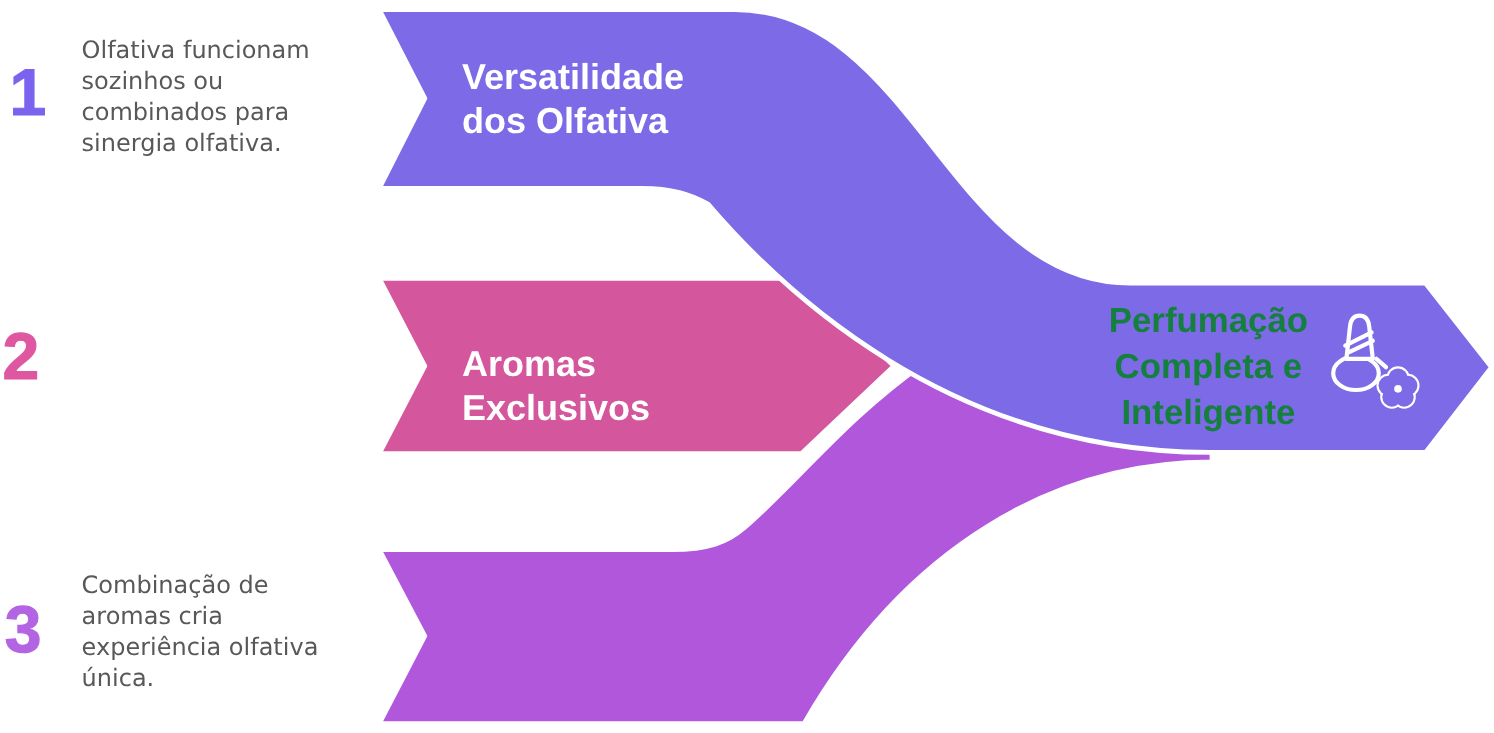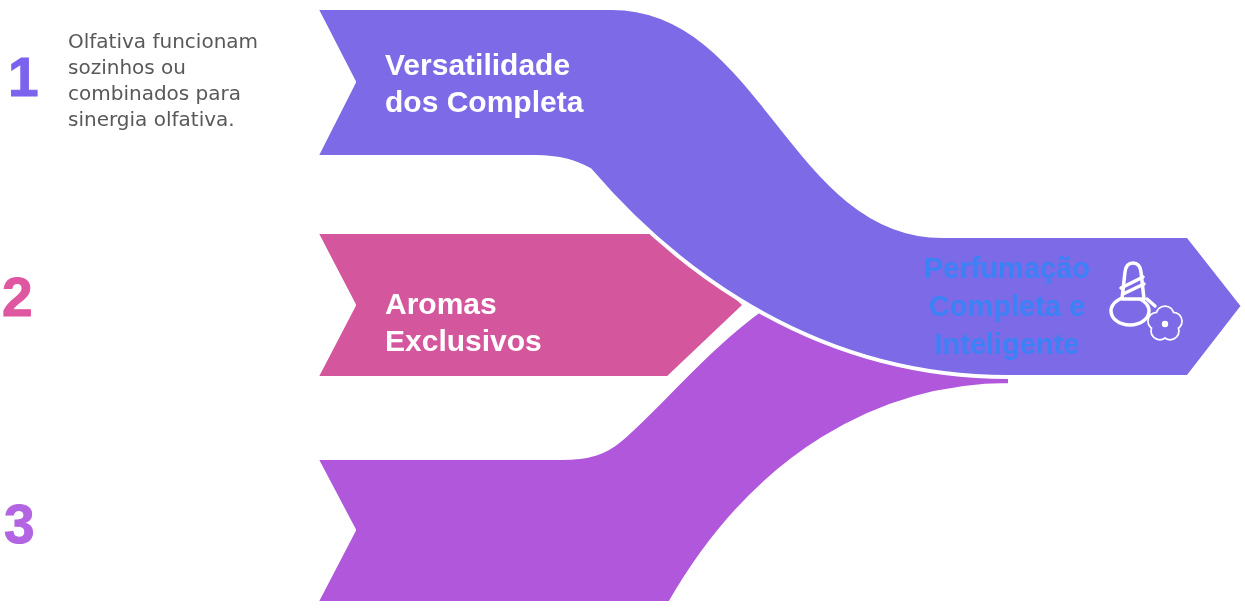--- a/index.html
+++ b/index.html
@@ -14,21 +14,21 @@
     -webkit-text-stroke:1px currentColor;
   }
   .step-desc{
     font-family:"DejaVu Sans","Liberation Sans",sans-serif;
     font-weight:500;font-size:20px;line-height:26px;width:210px;
   }
   .band-label{
     color:#ffffff;font-weight:700;font-size:30px;line-height:37px;width:215px;
   }
   .outcome-label{
-    color:#3b82f6;font-weight:700;font-size:29px;line-height:38px;
+    color:#15803d;font-weight:700;font-size:29px;line-height:38px;
     width:218px;text-align:center;
   }
   .num1{left:8px;top:50px;}
   .num2{left:2px;top:270px;}
   .num3{left:4px;top:497px;}
   .desc1{left:68px;top:28px;}
   .desc2{left:68px;top:262px;}
   .desc3{left:68px;top:474px;}
   .label1{left:385px;top:46px;}
   .label2{left:385px;top:272px;margin-top:13px;}
@@ -75,22 +75,23 @@
           <circle cx="1159.9" cy="330.9" r="8"></circle>
           <circle cx="1156.8" cy="321.2" r="8"></circle>
         </g>
         <circle cx="1165" cy="324" r="3.2" fill="#FFFFFF"></circle>
       </g>
     </g>
   </svg>
 
   <div class="abs step-number num1" style="color: rgb(124, 99, 238);">1</div>
   <div class="abs step-desc desc1" style="color: rgb(88, 88, 90);">Olfativa funcionam sozinhos ou combinados para sinergia olfativa.</div>
-  <div class="abs band-label label1">Versatilidade dos Completa</div>
+  <div class="abs band-label label1">Versatilidade dos Olfativa</div>
 
   <div class="abs step-number num2" style="color: rgb(223, 87, 160);">2</div>
   <div class="abs band-label label2">Aromas Exclusivos</div>
 
   <div class="abs step-number num3" style="color: rgb(179, 100, 227);">3</div>
+  <div class="abs step-desc desc3" style="color: rgb(88, 88, 90);">Combinação de aromas cria experiência olfativa única.</div>
 
   <div class="abs outcome-label outcome">Perfumação Completa e Inteligente</div>
 
 </div>
 
 </body></html>

